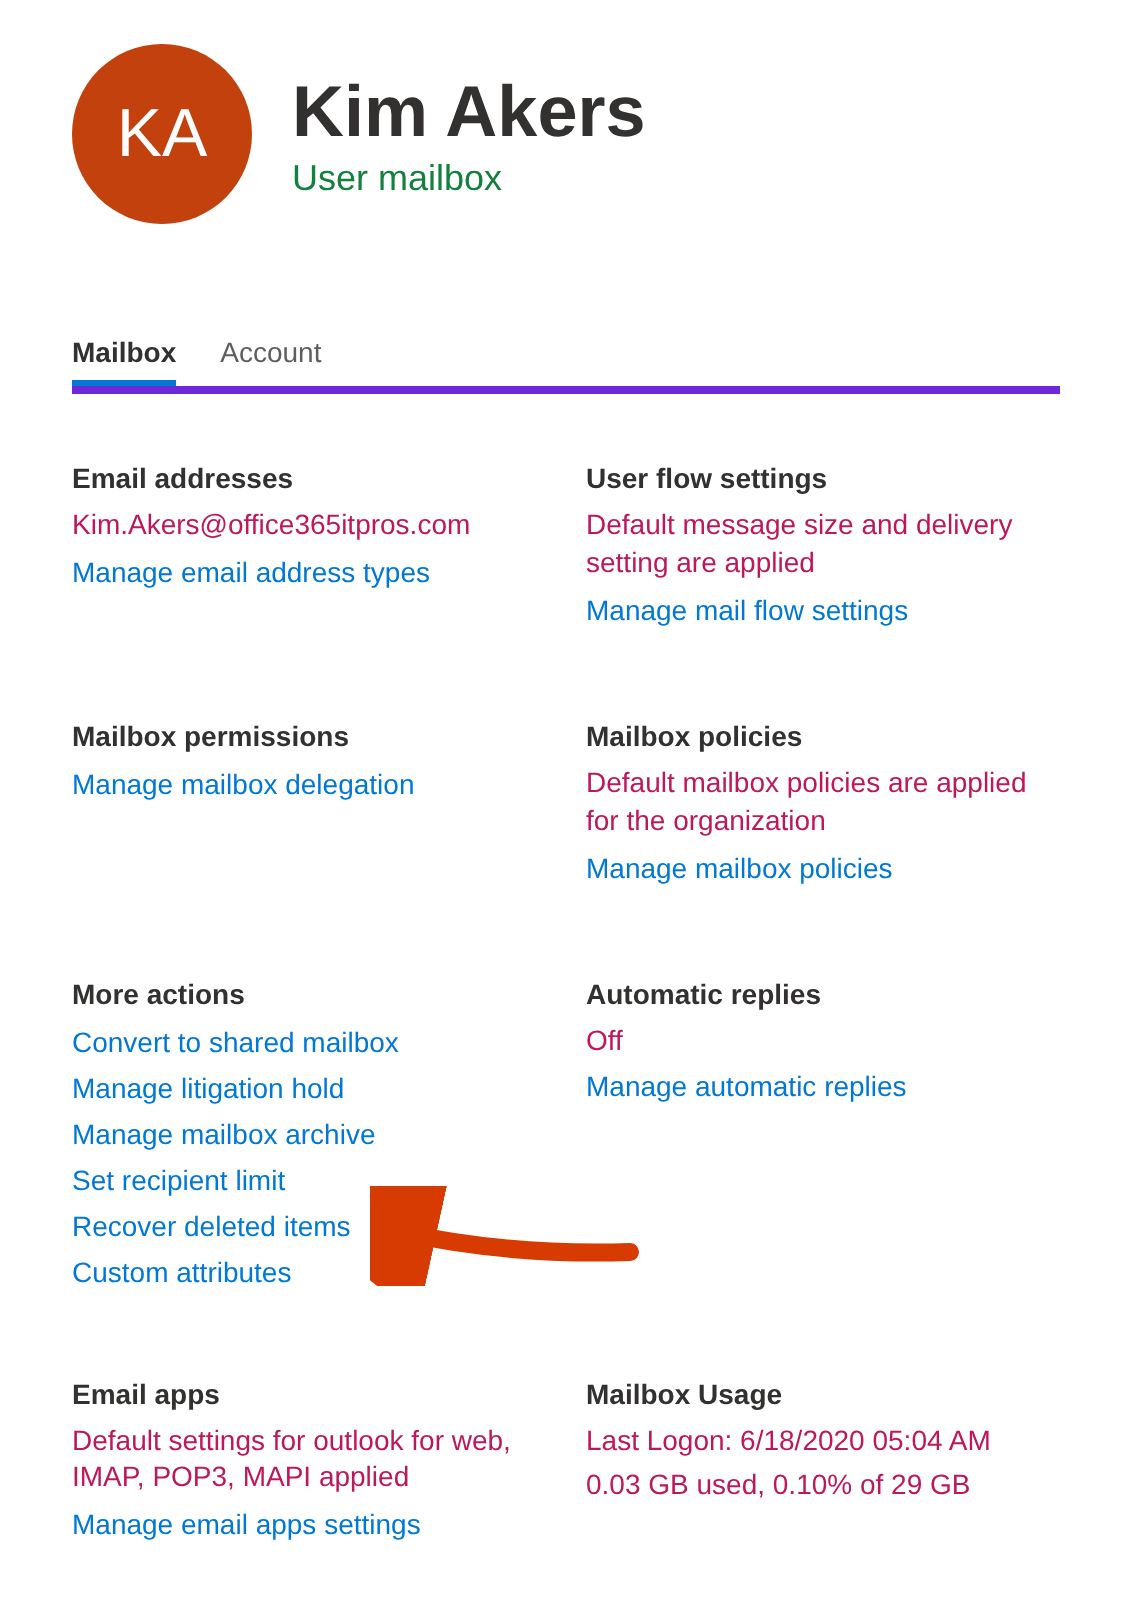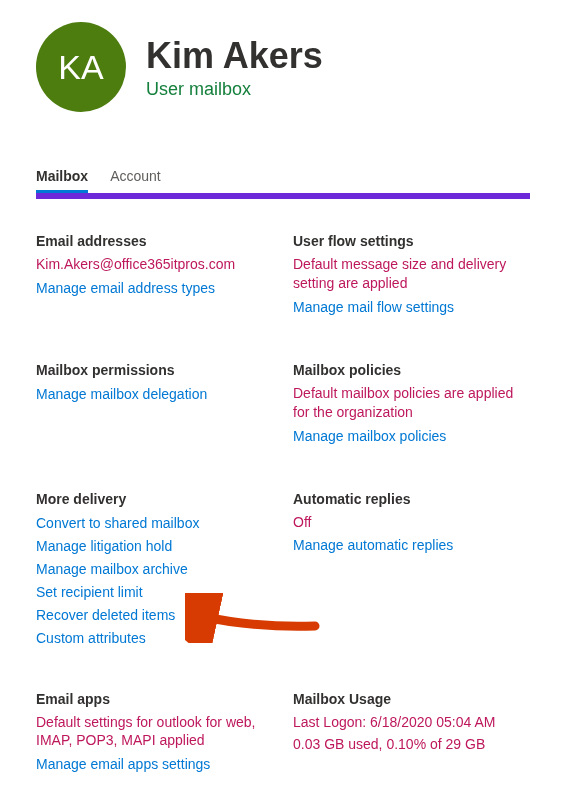--- a/index.html
+++ b/index.html
@@ -18,21 +18,21 @@
   }
   .header {
     display: flex;
     align-items: center;
     margin-bottom: 50px;
   }
   .avatar {
     width: 90px;
     height: 90px;
     border-radius: 50%;
-    background: #4d7c0f;
+    background: #c2410c;
     color: #ffffff;
     display: flex;
     align-items: center;
     justify-content: center;
     font-size: 34px;
     font-weight: 400;
     margin-right: 20px;
     flex-shrink: 0;
   }
   .title-block {
@@ -45,21 +45,21 @@
     font-weight: 700;
     color: #323130;
   }
   .subtitle {
     font-size: 18px;
     color: #15803d;
     margin-top: 2px;
   }
   .tabs {
     display: flex;
-    border-bottom: 6px solid #6d28d9;
+    border-bottom: 4px solid #6d28d9;
     margin-bottom: 34px;
   }
   .tab {
     margin-right: 22px;
     padding: 6px 0;
     font-size: 14px;
     color: #605e5c;
     cursor: pointer;
     border-bottom: 3px solid transparent;
   }
@@ -138,21 +138,21 @@
       <span class="link">Manage mailbox delegation</span>
     </div>
 
     <div class="section">
       <h2>Mailbox policies</h2>
       <p>Default mailbox policies are applied for the organization</p>
       <span class="link">Manage mailbox policies</span>
     </div>
 
     <div class="section actions">
-      <h2>More delivery</h2>
+      <h2>More actions</h2>
       <span class="link">Convert to shared mailbox</span>
       <span class="link">Manage litigation hold</span>
       <span class="link">Manage mailbox archive</span>
       <span class="link">Set recipient limit</span>
       <span class="link">Recover deleted items</span>
       <span class="link">Custom attributes</span>
     </div>
 
     <div class="section">
       <h2>Automatic replies</h2>

